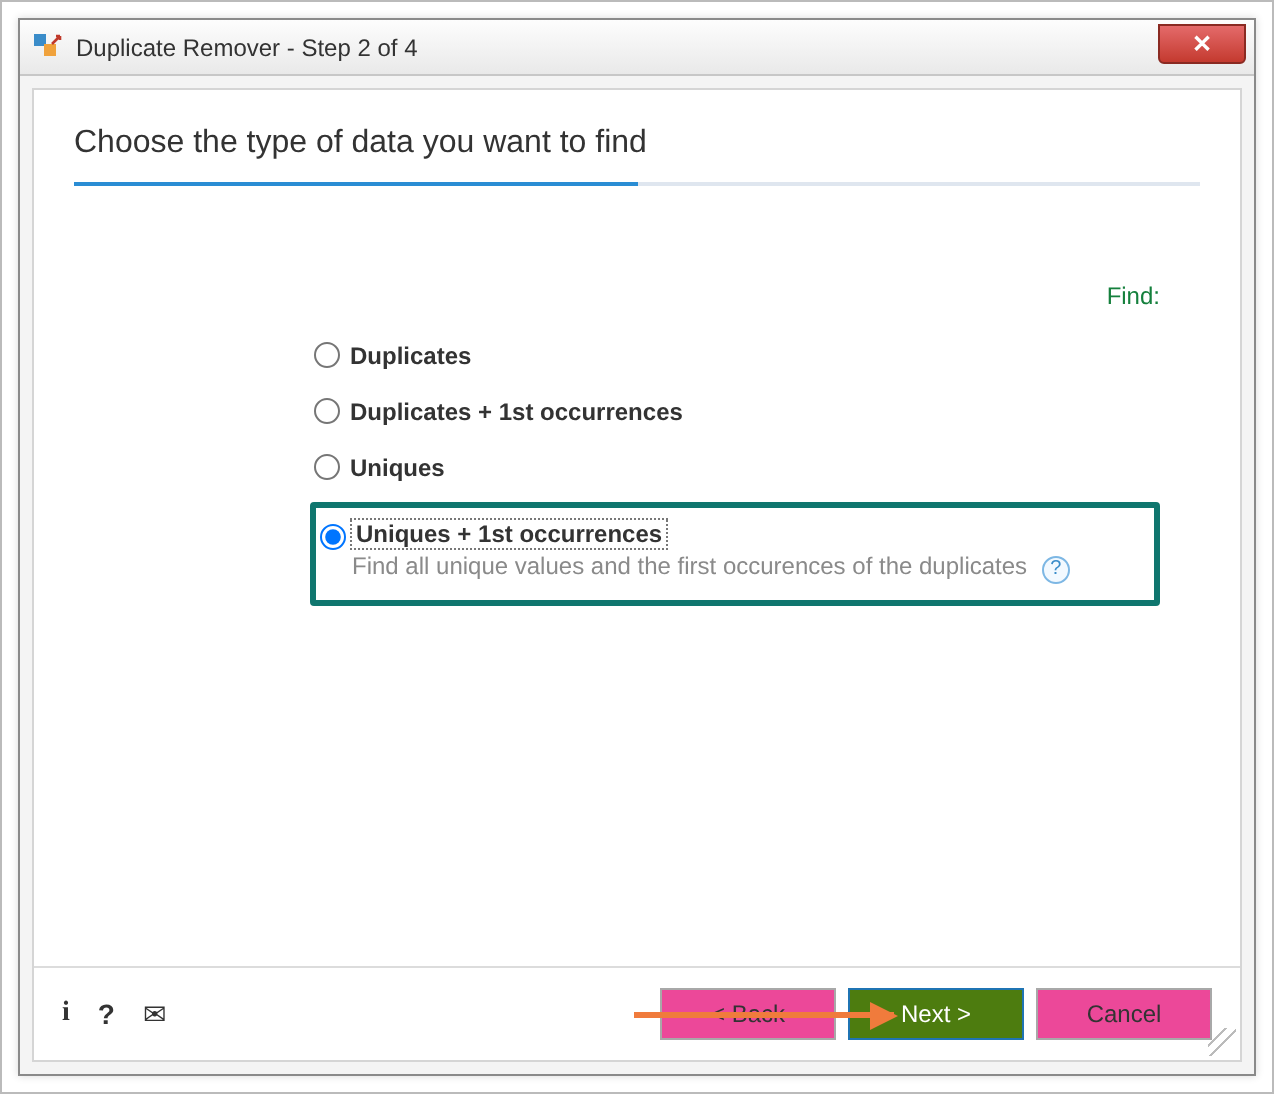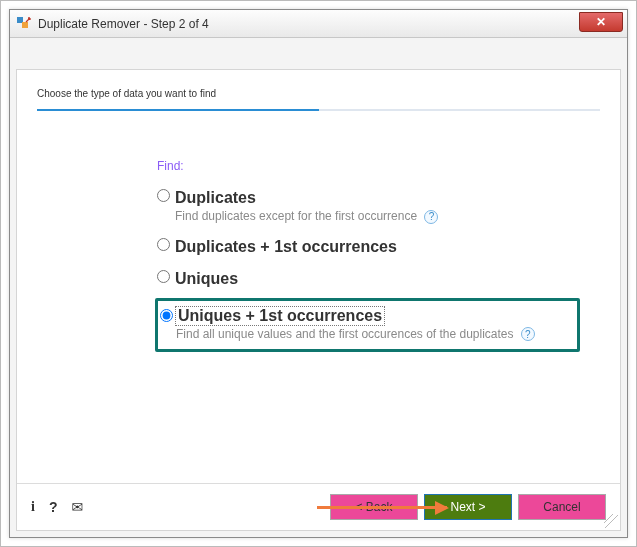--- a/index.html
+++ b/index.html
@@ -13,21 +13,20 @@
     height:547px;
     position:relative;
   }
   .outer-border { border:1px solid #bbb; width:637px; height:547px; position:relative; background:#fff; }
   .window {
     position:absolute; left:8px; top:8px; right:8px; bottom:8px;
     border:1px solid #8a8a8a;
     background:#f4f4f4;
     display:flex; flex-direction:column;
     box-shadow: 0 0 4px rgba(0,0,0,0.15);
-    gap: 25px;
   }
   .titlebar {
     height:28px;
     background: linear-gradient(to bottom, #fdfdfd, #e9e9e9);
     border-bottom:1px solid #c7c7c7;
     display:flex; align-items:center;
     padding:0 0 0 6px;
     position:relative;
   }
   .titlebar .app-icon { width:16px; height:16px; margin-right:6px; display:flex; align-items:center; justify-content:center; }
@@ -42,41 +41,41 @@
     color:#fff; font-weight:bold; font-size:12px;
     cursor:pointer;
   }
   .client {
     flex:1; background:#fff; margin:6px; border:1px solid #d5d5d5;
     display:flex; flex-direction:column;
     position:relative;
   }
   .heading {
     padding:18px 20px 10px 20px;
-    font-size:10px;
+    font-size:16px;
     color:#333;
   }
   .progress-track {
     height:2px; background:#dfe6ef;
     margin:0 20px 8px 20px;
     position:relative;
   }
   .progress-fill {
     position:absolute; left:0; top:0; height:2px; background:#2a8dd4;
   }
   .content {
     flex:1; padding: 40px 40px 10px 140px;
     position:relative;
   }
-  .find-label { color:#8b5cf6; margin-bottom:12px; font-size:12px; }
+  .find-label { color:#15803d; margin-bottom:12px; font-size:12px;text-align:right; }
   .option { padding:4px 0 10px 18px; position:relative; }
   .option input[type=radio]{
     position:absolute; left:0; top:4px; margin:0;
   }
-  .opt-title { font-weight:bold; color:#333; font-size:16px; display:inline-block; }
+  .opt-title { font-weight:bold; color:#333; font-size:12px; display:inline-block; }
   .opt-desc { color:#8a8a8a; font-size:12px; margin-top:2px; }
   .help-icon {
     display:inline-flex; width:14px; height:14px; border:1px solid #7db7e4;
     border-radius:50%; color:#3a8cc9; font-size:10px; align-items:center;
     justify-content:center; margin-left:4px; cursor:pointer; background:#f2f9ff;
   }
   .highlight-box {
     border:3px solid #0f766e;
     border-radius:2px;
     padding:6px 8px 8px 18px;
@@ -152,24 +151,20 @@
       <div class="progress-track">
         <div class="progress-fill" style="width:50%"></div>
       </div>
 
       <div class="content">
         <div class="find-label">Find:</div>
 
         <div class="option">
           <input type="radio" name="findtype" style="">
           <span class="opt-title">Duplicates</span>
-          <div class="opt-desc">
-            <span>Find duplicates except for the first occurrence</span>
-            <span class="help-icon">?</span>
-          </div>
         </div>
 
         <div class="option">
           <input type="radio" name="findtype" style="">
           <span class="opt-title">Duplicates + 1st occurrences</span>
         </div>
 
         <div class="option">
           <input type="radio" name="findtype" style="">
           <span class="opt-title">Uniques</span>

